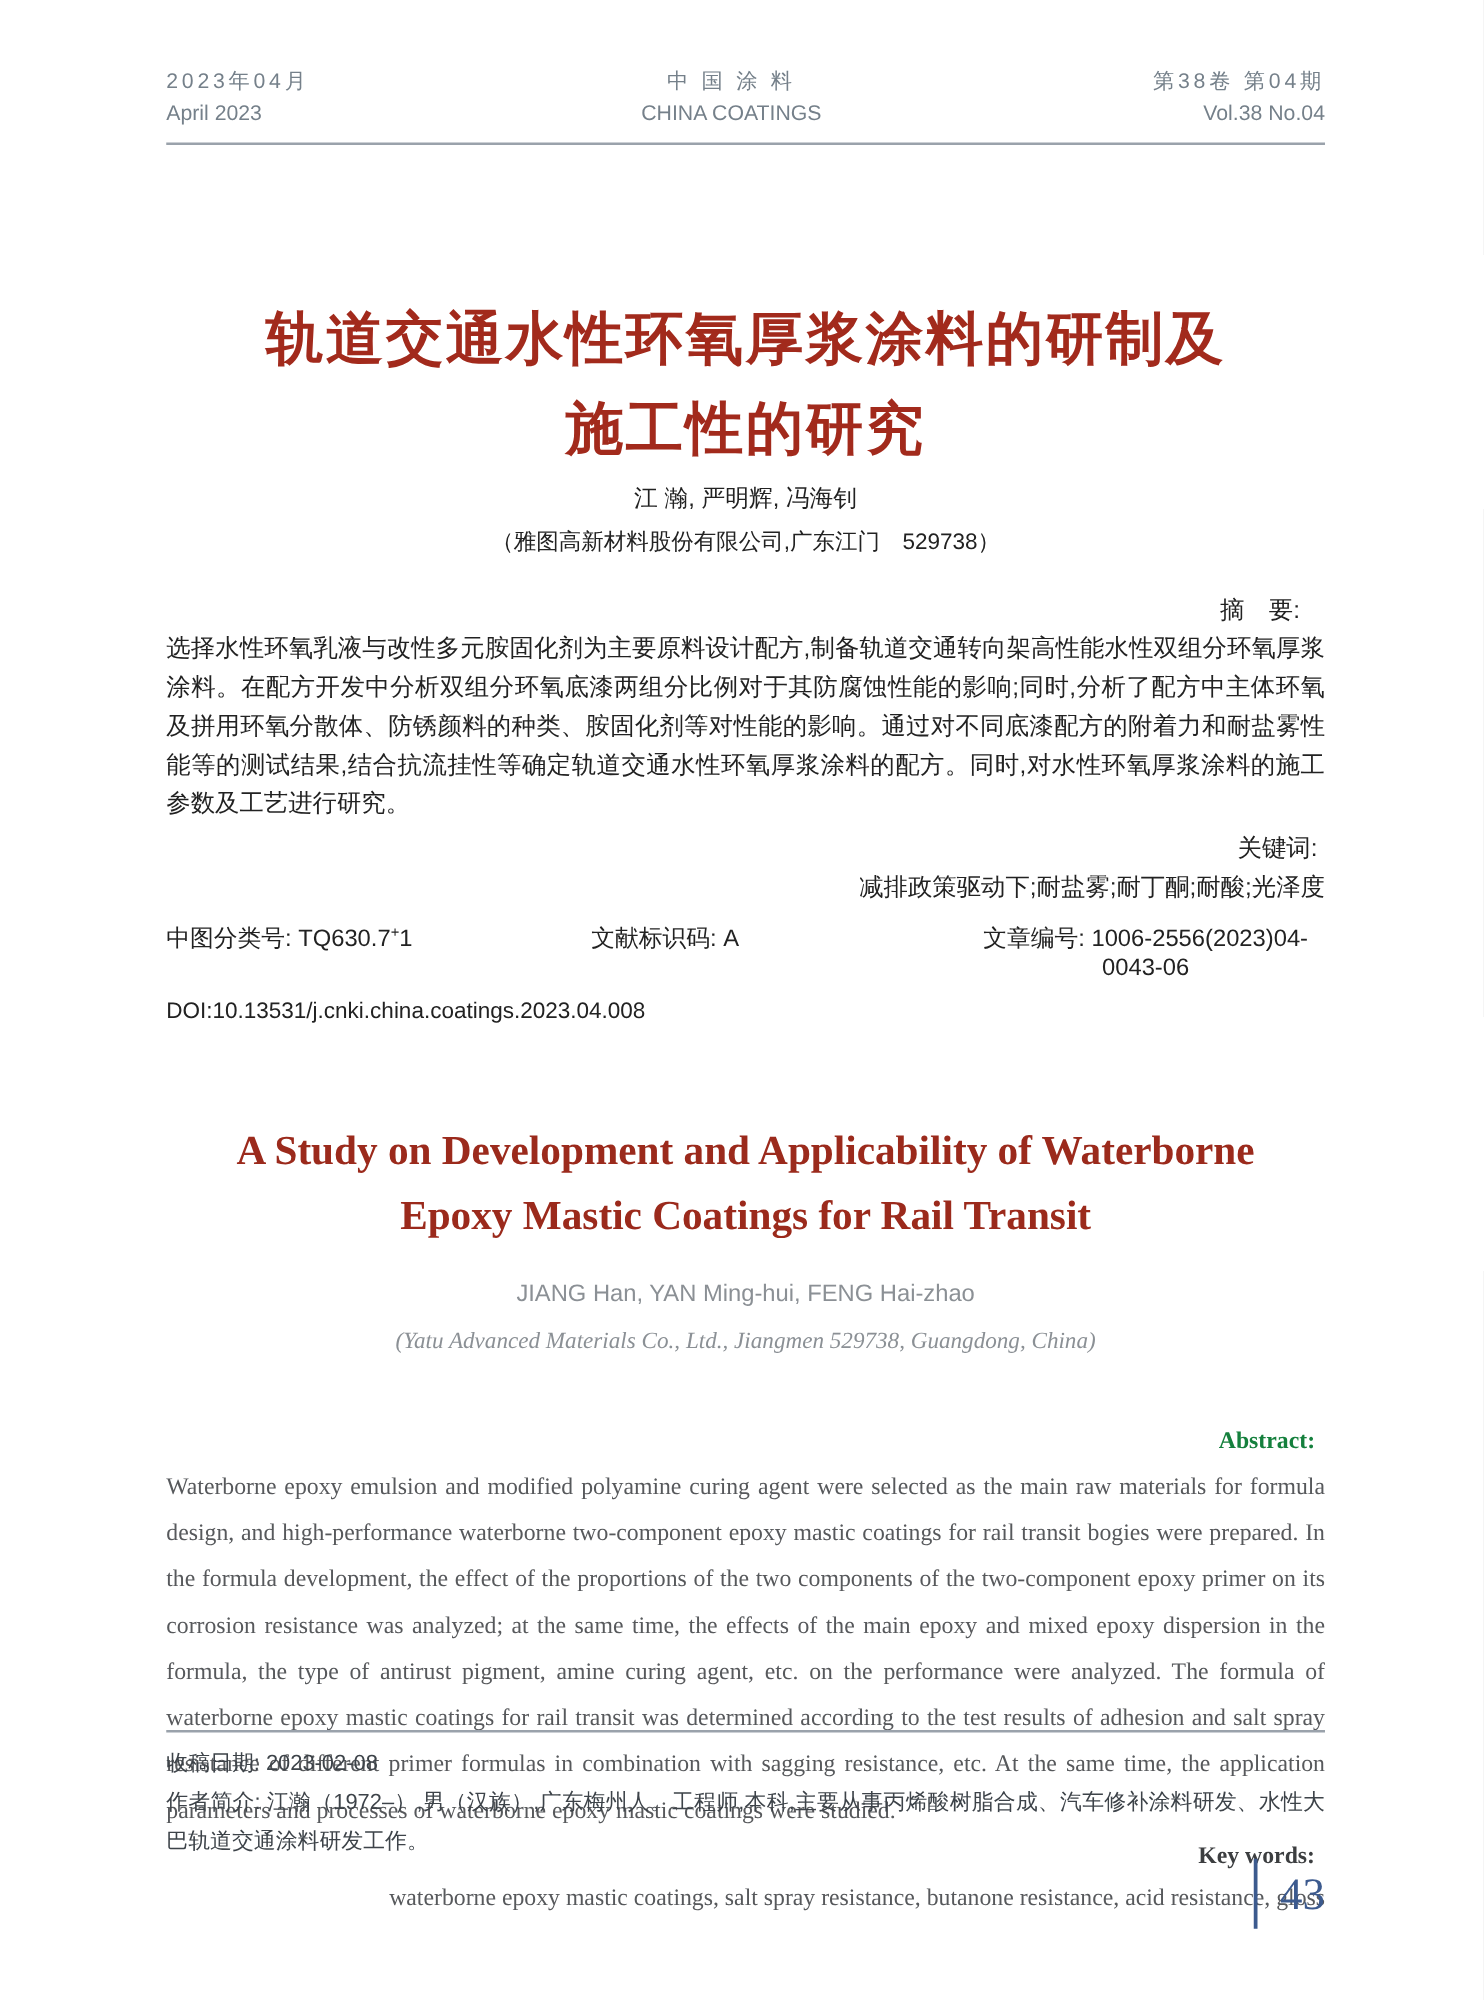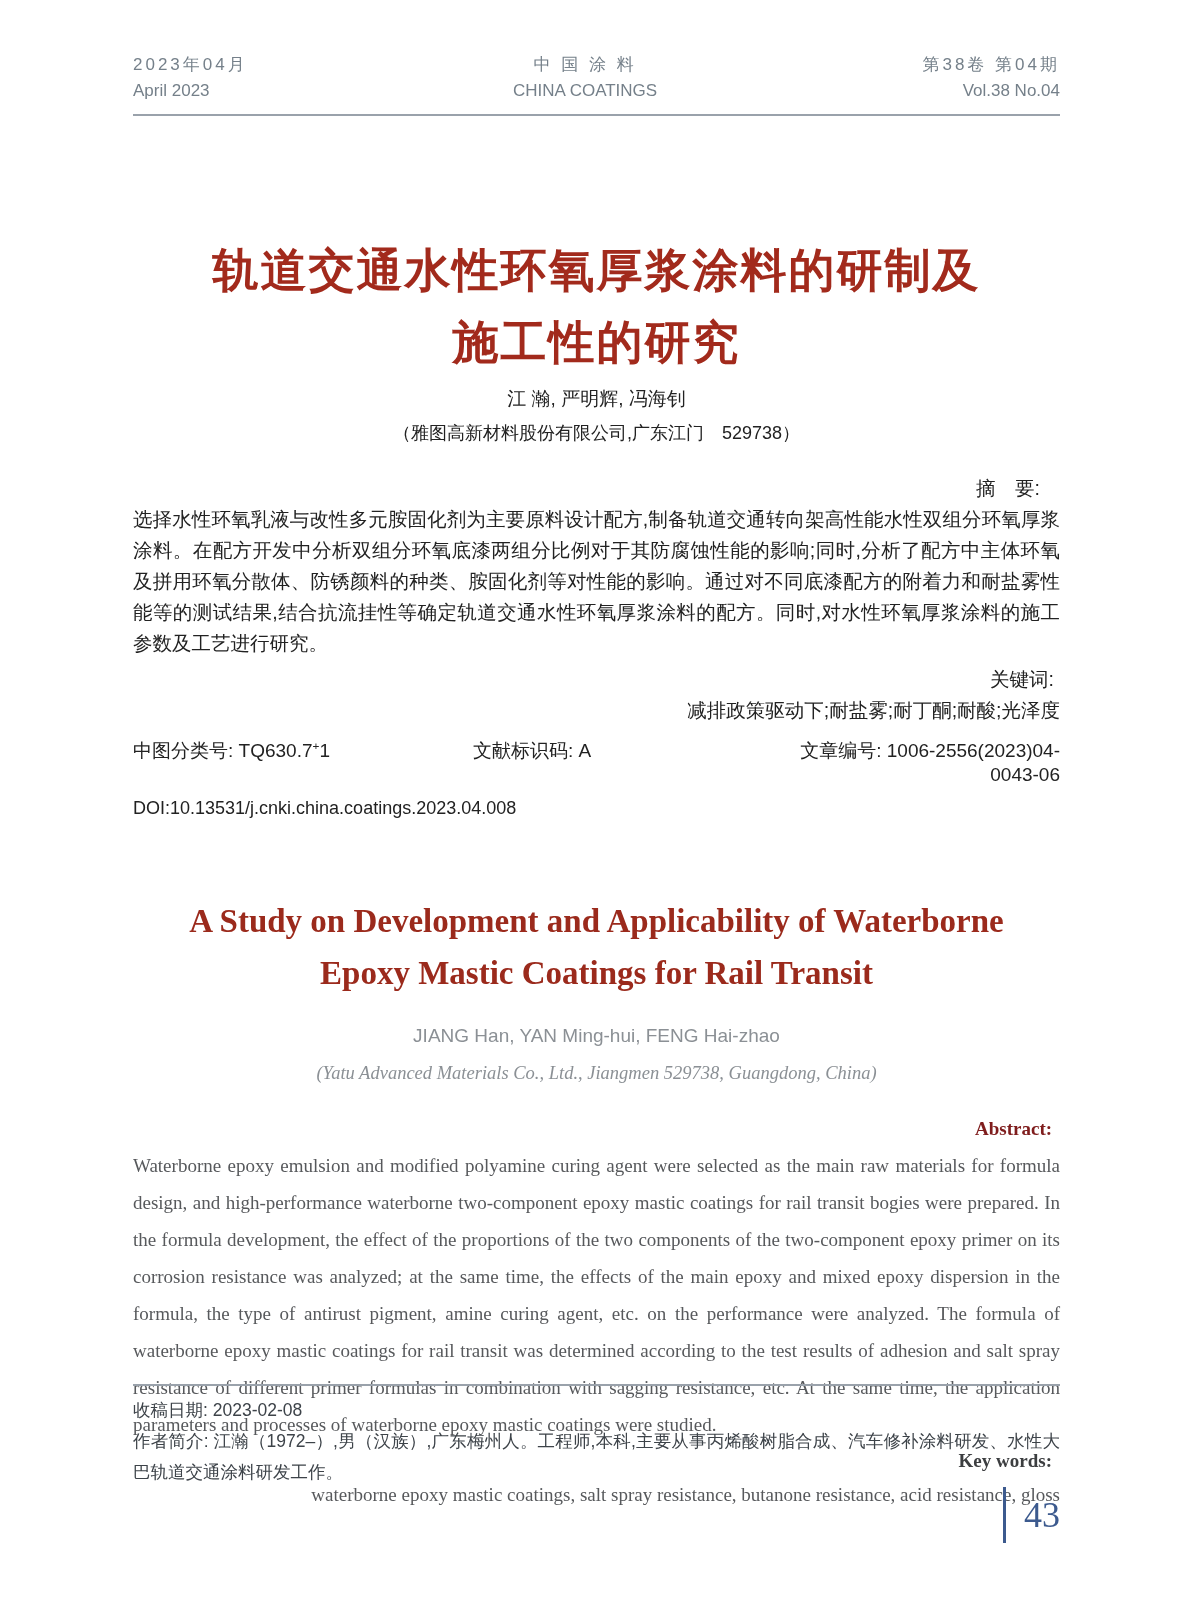--- a/index.html
+++ b/index.html
@@ -78,21 +78,21 @@
   .cn-keywords .hang-label { margin-right: 6px; }
 
   .meta-row {
     margin-top: 12px;
     display: flex;
     font-size: 19px;
     color: #222;
   }
   .meta-clc { width: 340px; }
   .meta-doc { width: 300px; }
-  .meta-aid { flex: 1; text-align: right; }
+  .meta-aid { flex: 1; text-align: center; }
   sup { font-size: 0.62em; vertical-align: super; line-height: 0; }
   .doi-line { margin-top: 12px; font-size: 18px; color: #222; }
 
   
   .en-title {
     margin-top: 76px;
     text-align: center;
     font-family: "Liberation Serif", serif;
     font-weight: bold;
     font-size: 33px;
@@ -115,21 +115,21 @@
   }
 
   
   .en-abstract {
     margin-top: 26px;
     font-family: "Liberation Serif", serif;
     font-size: 19px;
     line-height: 37px;
     color: #57595c;
   }
-  .en-abstract .hang-label { width: 85px; font-weight: bold; color: #7f1d1d; }
+  .en-abstract .hang-label { width: 85px; font-weight: bold; color: #15803d; margin-top: 24px; }
   .en-keywords {
     margin-top: 1px;
     font-family: "Liberation Serif", serif;
     font-size: 19px;
     line-height: 34px;
     color: #57595c;
   }
   .en-keywords .hang-label { margin-right: 8px; font-weight: bold; color: #3c3e40; }
 
   

